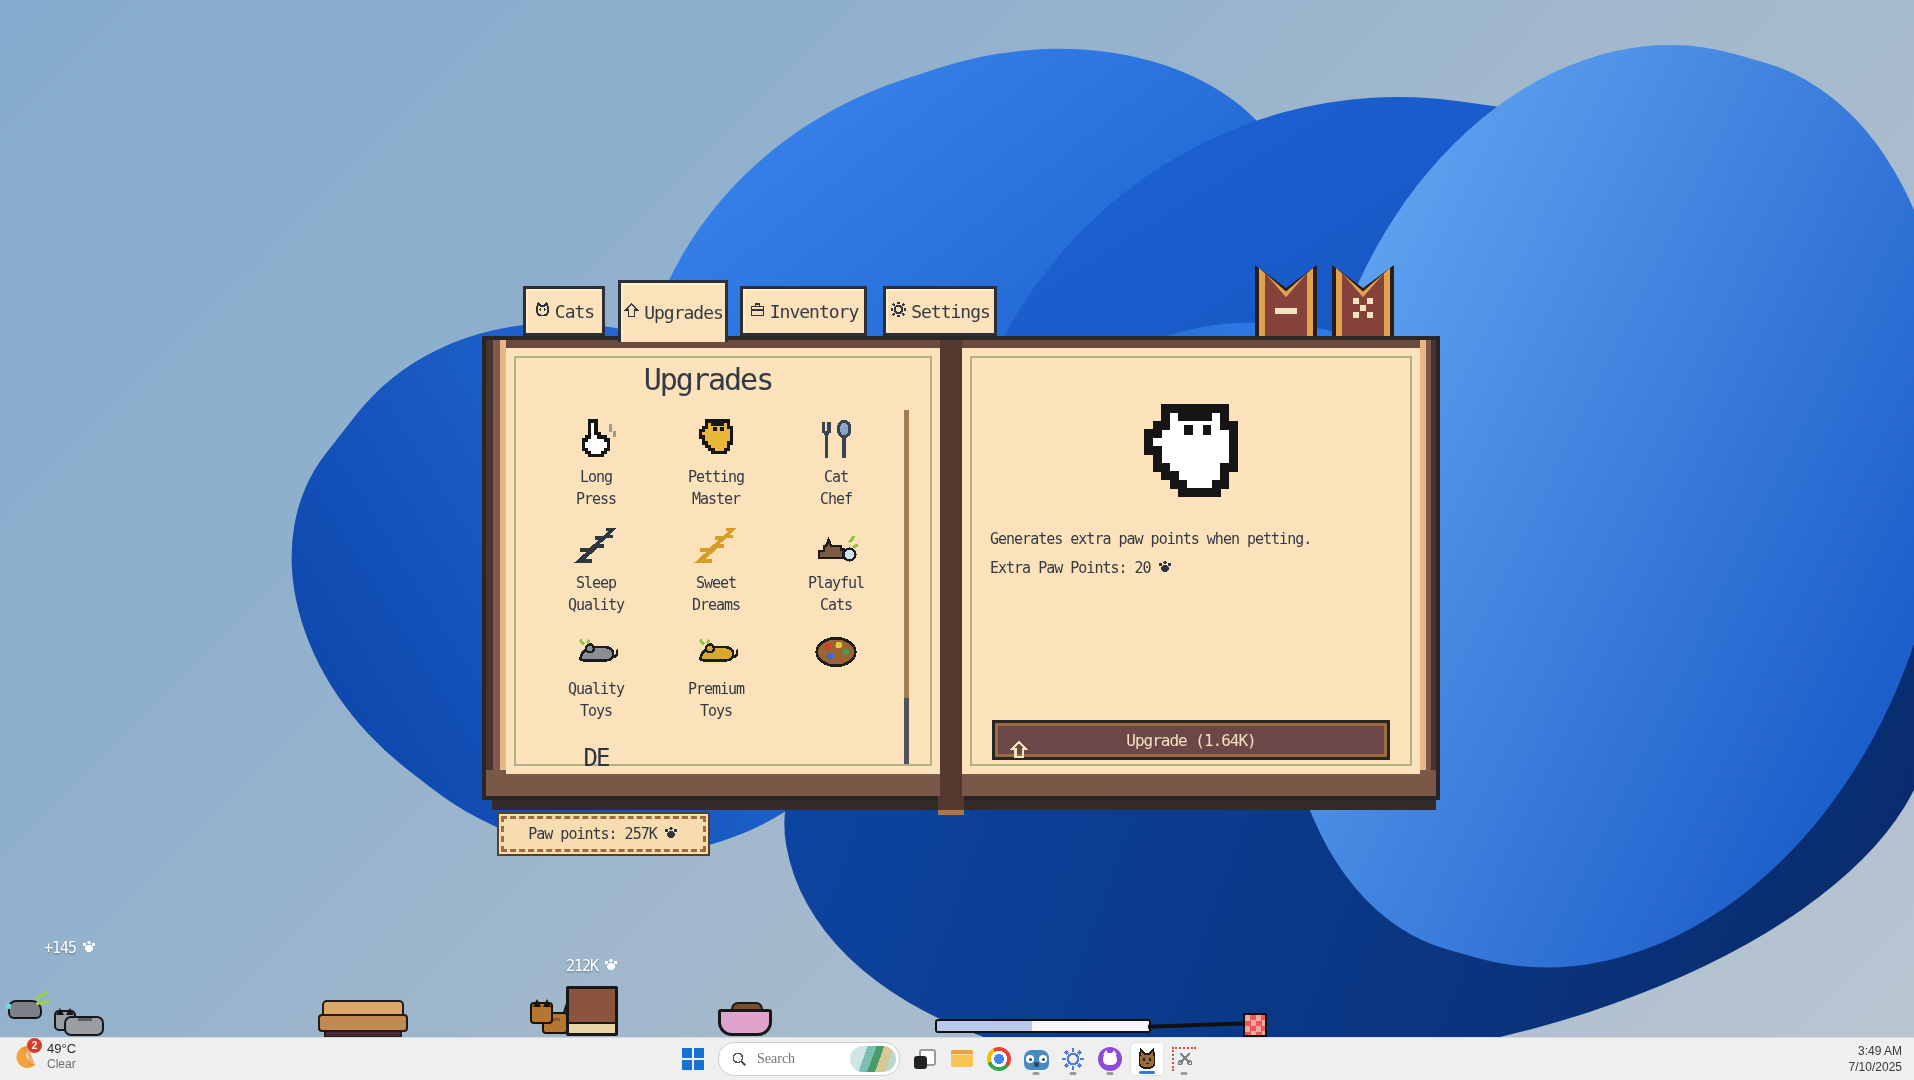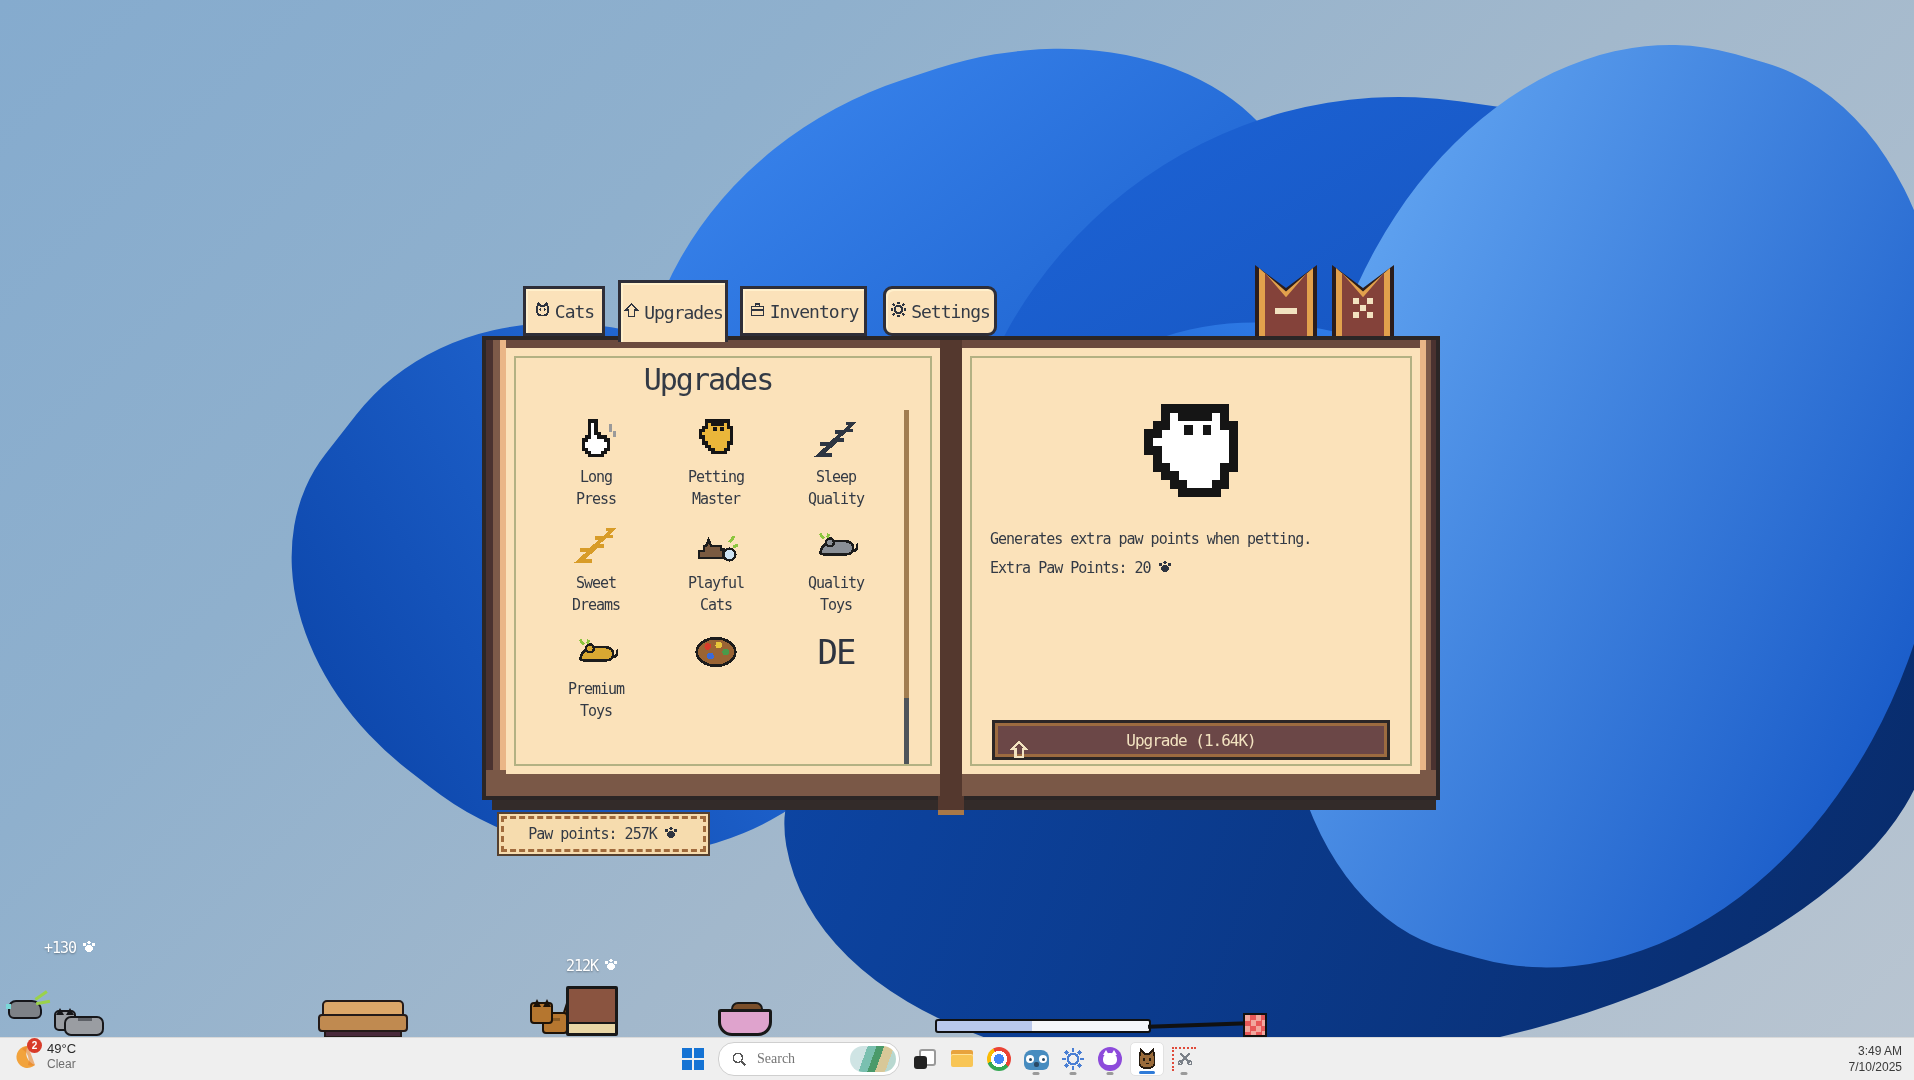--- a/index.html
+++ b/index.html
@@ -43,21 +43,21 @@
   .page-inner-border{position:absolute;inset:8px;border:2px solid #b3b183;pointer-events:none;}
   #book-shadow{left:492px;top:800px;width:944px;height:10px;background:#332b29;z-index:4;}
 
   #left-title{position:absolute;left:0;right:30px;top:14px;text-align:center;font-size:30px;letter-spacing:-2px;}
   #upgrade-grid{position:absolute;left:30px;top:66px;width:360px;height:352px;overflow:hidden;
     display:grid;grid-template-columns:120px 120px 120px;grid-auto-rows:106px;}
   .up-cell{display:flex;flex-direction:column;align-items:center;cursor:pointer;}
   .up-ic{height:52px;display:flex;align-items:center;justify-content:center;}
   .up-ic svg{width:44px;height:44px;}
   .up-line{font-size:15px;line-height:22px;letter-spacing:-1px;}
-  .de-text{font-size:34px;letter-spacing:-2px;color:#2e3440;}
+  .de-text{font-size:24px;letter-spacing:-2px;color:#2e3440;}
   #scrollbar{position:absolute;left:398px;top:62px;width:5px;height:354px;background:#a17d50;cursor:pointer;}
   #scroll-thumb{position:absolute;left:0;bottom:0;width:5px;height:66px;background:#4e545a;}
 
   #right-title{position:absolute;left:0;right:0;top:22px;text-align:center;font-size:20px;letter-spacing:-1px;}
   #detail-icon{position:absolute;left:50%;top:52px;transform:translateX(-50%);}
   #detail-icon svg{width:118px;height:118px;}
   .detail-line{position:absolute;left:28px;font-size:15px;letter-spacing:-1px;display:flex;align-items:center;gap:6px;}
   #upgrade-btn{position:absolute;left:30px;right:30px;top:372px;height:40px;background:#6b4747;
     border:3px solid #2b2626;box-shadow:inset 0 0 0 3px #9c6b40;box-sizing:border-box;cursor:pointer;
     display:flex;align-items:center;justify-content:center;}
@@ -156,21 +156,21 @@
 
 <div id="screen">
   <div class="petal" id="p1"></div>
   <div class="petal" id="p2"></div>
   <div class="petal" id="p3"></div>
   <div class="petal" id="p6"></div>
   <div class="petal" id="p4"></div>
   <div class="petal" id="p5"></div>
 
   <div class="abs float-txt px" style="left:44px;top:938px;">
-    <span>+130</span>
+    <span>+145</span>
       <span><svg viewBox="0 0 14 12" width="16" height="16" shape-rendering="crispEdges">
           <g fill="#fff">
             <ellipse cx="7" cy="8.2" rx="3.6" ry="2.9"></ellipse>
             <circle cx="2.8" cy="4.6" r="1.5"></circle>
             <circle cx="7" cy="3" r="1.5"></circle>
             <circle cx="11.2" cy="4.6" r="1.5"></circle>
           </g>
         </svg></span>
   </div>
   <div class="abs float-txt px" style="left:566px;top:956px;">
@@ -238,21 +238,21 @@
           </svg></span>
         <span class="px">Upgrades</span>
       </div>
       <div class="tab" style="left: 740px; width: 127px;">
         <span><svg viewBox="0 0 14 14" width="16" height="16" shape-rendering="crispEdges">
             <rect x="2" y="4.5" width="10" height="7.5" fill="none" stroke="#2e3440" stroke-width="1.5"></rect>
             <path d="M2 7.5h10M5.5 4.5v-2h3v2" stroke="#2e3440" stroke-width="1.3" fill="none"></path>
           </svg></span>
         <span class="px">Inventory</span>
       </div>
-      <div class="tab" style="left: 883px; width: 114px; border-radius: 9px;">
+      <div class="tab" style="left: 883px; width: 114px;">
         <span><svg viewBox="0 0 14 14" width="16" height="16" shape-rendering="crispEdges">
             <circle cx="7" cy="7" r="3" fill="none" stroke="#2e3440" stroke-width="1.6"></circle>
    <path d="M7 .5v2.2M7 11.3v2.2M.5 7h2.2M11.3 7h2.2M2.4 2.4l1.6 1.6M10 10l1.6 1.6M11.6 2.4 10 4M4 10l-1.6 1.6" stroke="#2e3440" stroke-width="1.7"></path>
           </svg></span>
         <span class="px">Settings</span>
       </div>
     </div>
 
   <div class="bookmark" style="left:1255px;">
     <div class="bm-l1"></div>
@@ -309,20 +309,31 @@
    <rect x="6.2" y="3" width="1" height="1.2" fill="#151515"></rect>
                 <rect x="8.4" y="3" width="1" height="1.2" fill="#151515"></rect>
               </svg>
             </div>
             <div class="up-line px">Petting</div>
             <div class="up-line px">Master</div>
           </div>
           <div class="up-cell">
             <div class="up-ic">
               <svg viewBox="0 0 16 16" width="44" height="44" shape-rendering="crispEdges">
+                <path d="M3.5 1.5v4M5.5 1.5v4M3.5 5.5h2M4.5 5.5v9" stroke="#3c4454" stroke-width="1.2" fill="none"></path>
+     <ellipse cx="11" cy="4" rx="2.1" ry="2.9" fill="#8aa4c8" stroke="#3c4454" stroke-width="1.1"></ellipse>
+     <path d="M11 7v7.5" stroke="#3c4454" stroke-width="1.4"></path>
+              </svg>
+            </div>
+            <div class="up-line px">Cat</div>
+            <div class="up-line px">Chef</div>
+          </div>
+          <div class="up-cell">
+            <div class="up-ic">
+              <svg viewBox="0 0 16 16" width="44" height="44" shape-rendering="crispEdges">
                 <path d="M2 9.5h4.5l-4.5 4h4.5" stroke="#2e3642" stroke-width="1.7" fill="none"></path>
    <path d="M7.5 5h3.4l-3.4 3h3.4" stroke="#2e3642" stroke-width="1.4" fill="none"></path>
    <path d="M11.5 2h2.6l-2.6 2.4h2.6" stroke="#2e3642" stroke-width="1.1" fill="none"></path>
               </svg>
             </div>
             <div class="up-line px">Sleep</div>
             <div class="up-line px">Quality</div>
           </div>
           <div class="up-cell">
             <div class="up-ic">

